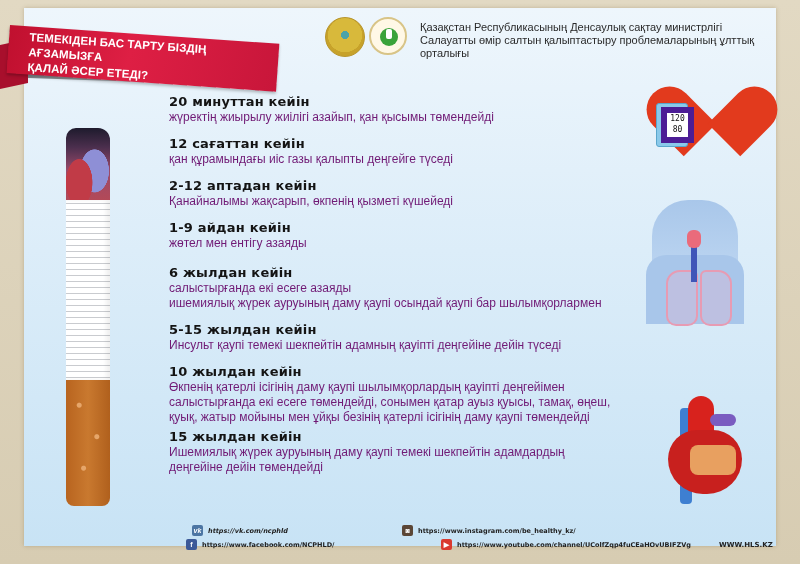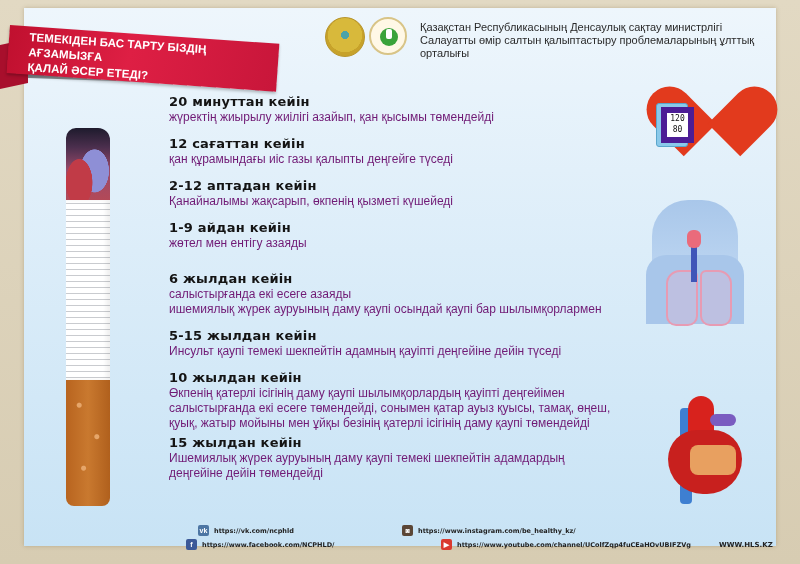--- a/index.html
+++ b/index.html
@@ -174,21 +174,21 @@
     <div class="item-body">жүректің жиырылу жиілігі азайып, қан қысымы төмендейді</div>
   </div>
   <div class="item" style="margin-bottom:11px">
     <div class="item-head">12 сағаттан кейін</div>
     <div class="item-body">қан құрамындағы иіс газы қалыпты деңгейге түседі</div>
   </div>
   <div class="item" style="margin-bottom:11px">
     <div class="item-head">2-12 аптадан кейін</div>
     <div class="item-body">Қанайналымы жақсарып, өкпенің қызметі күшейеді</div>
   </div>
-  <div class="item" style="margin-bottom:20px">
+  <div class="item" style="margin-bottom:14px">
     <div class="item-head">1-9 айдан кейін</div>
     <div class="item-body">жөтел мен ентігу азаяды</div>
   </div>
   <div class="item" style="margin-bottom:11px">
     <div class="item-head">6 жылдан кейін</div>
     <div class="item-body">салыстырғанда екі есеге азаяды</div>
     <div class="item-body">ишемиялық жүрек ауруының даму қаупі осындай қаупі бар шылымқорлармен</div>
   </div>
   <div class="item" style="margin-bottom:11px">
     <div class="item-head">5-15 жылдан кейін</div>
@@ -225,21 +225,21 @@
 </div>
 
 <div class="anat-heart">
   <div class="ah-vein"></div>
   <div class="ah-aorta"></div>
   <div class="ah-body"></div>
   <div class="ah-pulm"></div>
   <div class="ah-fat"></div>
 </div>
 
-<div class="footer-link" style="left:198px; top:525px;">
+<div class="footer-link" style="left:192px; top:525px;font-style:italic;">
   <span class="sicon vk">vk</span>
   <span>https://vk.com/ncphld</span>
 </div>
 <div class="footer-link" style="left:186px; top:539px;">
   <span class="sicon fb">f</span>
   <span>https://www.facebook.com/NCPHLD/</span>
 </div>
 <div class="footer-link" style="left:402px; top:525px;">
   <span class="sicon ig">◙</span>
   <span>https://www.instagram.com/be_healthy_kz/</span>

